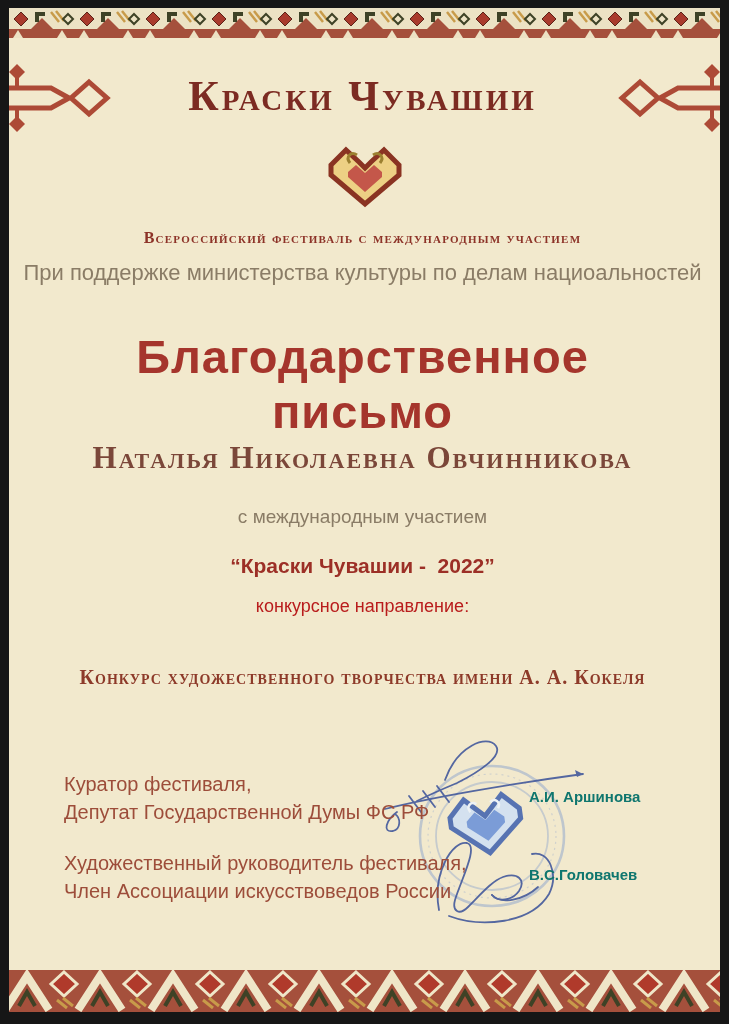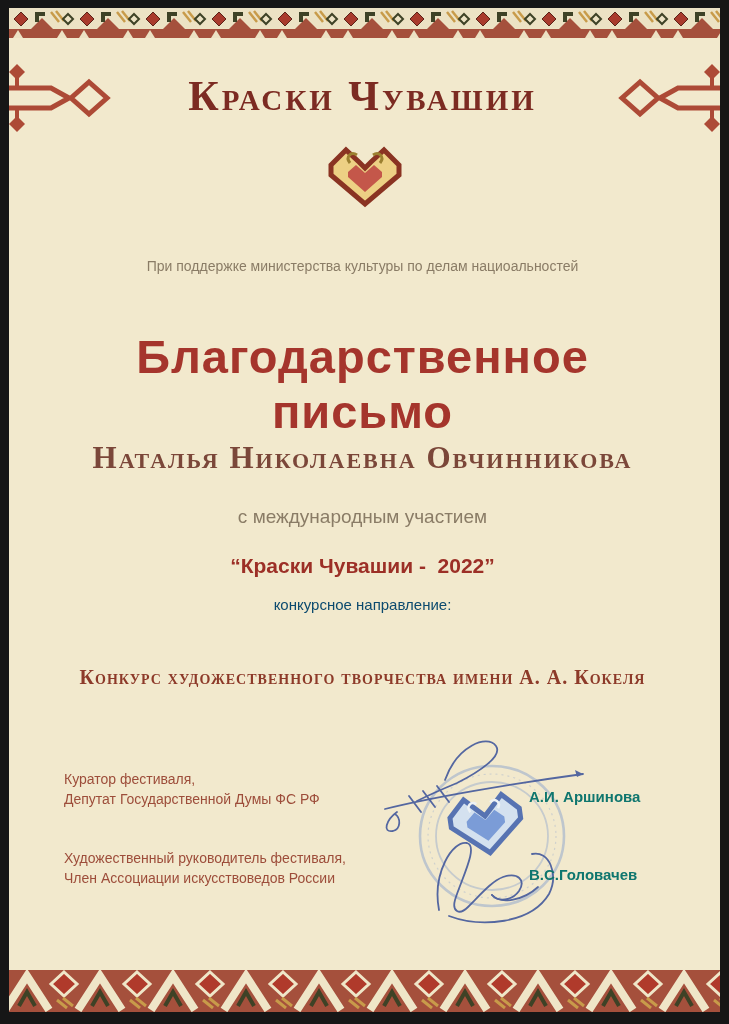--- a/index.html
+++ b/index.html
@@ -13,35 +13,35 @@
 
   .main-title{top:64px;font-size:42px;font-weight:700;color:#7c2b22;
               font-variant:small-caps;letter-spacing:3px;}
   .orn{top:54px;width:104px;height:72px;}
   .orn-left{left:-2px;}
   .orn-right{right:-2px;transform:scaleX(-1);}
   .emblem{top:135px;left:50%;transform:translateX(-50%);}
 
   .festival-line{top:221px;font-size:16px;font-weight:700;color:#8d3328;
                  font-variant:small-caps;letter-spacing:1.2px;}
-  .support{top:248px;font-size:14px;color:#8a7c66;line-height:1.55;}
+  .support{top:248px;font-size:22px;color:#8a7c66;line-height:1.55;}
 
   .doc-title{top:322px;font-size:47px;font-weight:600;color:#a5352c;
              line-height:1.16;letter-spacing:1px;}
   .recipient{top:432px;font-size:31px;color:#7b4739;font-variant:small-caps;
              letter-spacing:2px;font-weight:600;}
   .reason{top:494px;font-size:19px;color:#8a7c66;line-height:1.55;}
   .edition{top:546px;font-size:21px;font-weight:700;color:#9c2f26;white-space:pre;}
-  .direction{top:588px;font-size:15px;color:#0c4a6e;}
+  .direction{top:588px;font-size:18px;color:#b91c1c;}
   .contest{top:658px;font-size:20px;font-weight:600;color:#8d3a29;
            font-variant:small-caps;letter-spacing:1px;}
 
   .sig-section{top:720px;left:0;right:0;height:250px;}
   .sig-art{position:absolute;left:0;top:0;}
-  .role{position:absolute;left:55px;font-size:14px;color:#9d4d3a;line-height:1.42;}
+  .role{position:absolute;left:55px;font-size:20px;color:#9d4d3a;line-height:1.42;}
   .role-1{top:42px;}
   .role-2{top:121px;}
   .signer-name{position:absolute;left:520px;font-size:15px;font-weight:700;color:#0f766e;}
   .name-1{top:60px;}
   .name-2{top:138px;text-align:right;}
 
   .border-band{left:0;}
   .border-top{top:0;}
   .border-bottom{bottom:0;}
 </style>
@@ -124,20 +124,21 @@
     <svg class="abs emblem" width="78" height="66" viewBox="0 0 78 66">
       <g transform="translate(39,32)">
         <polygon points="-34,-10 -19,-25 -6,-13 0,-7 6,-13 19,-25 34,-10 34,0 0,29 -34,0" fill="#edd084" stroke="#8a3322" stroke-width="5"></polygon>
         <polygon points="-17,-3 -9,-10 0,-2 9,-10 17,-3 17,2 0,17 -17,2" fill="#c4574a"></polygon>
         <path d="M -15,-12 c -5,-6 1,-12 7,-8 M 15,-12 c 5,-6 -1,-12 -7,-8" fill="none" stroke="#9c8030" stroke-width="3"></path>
       </g>
     </svg>
 
     <div class="abs center main-title serif">Краски Чувашии</div>
 
+    <div class="abs center festival-line serif">Всероссийский фестиваль с международным участием</div>
 
     <div class="abs center support sans">
       <div>При поддержке министерства культуры по делам нациоальностей</div>
     </div>
 
     <div class="abs center doc-title sans">
       <div>Благодарственное</div>
       <div>письмо</div>
     </div>
 

